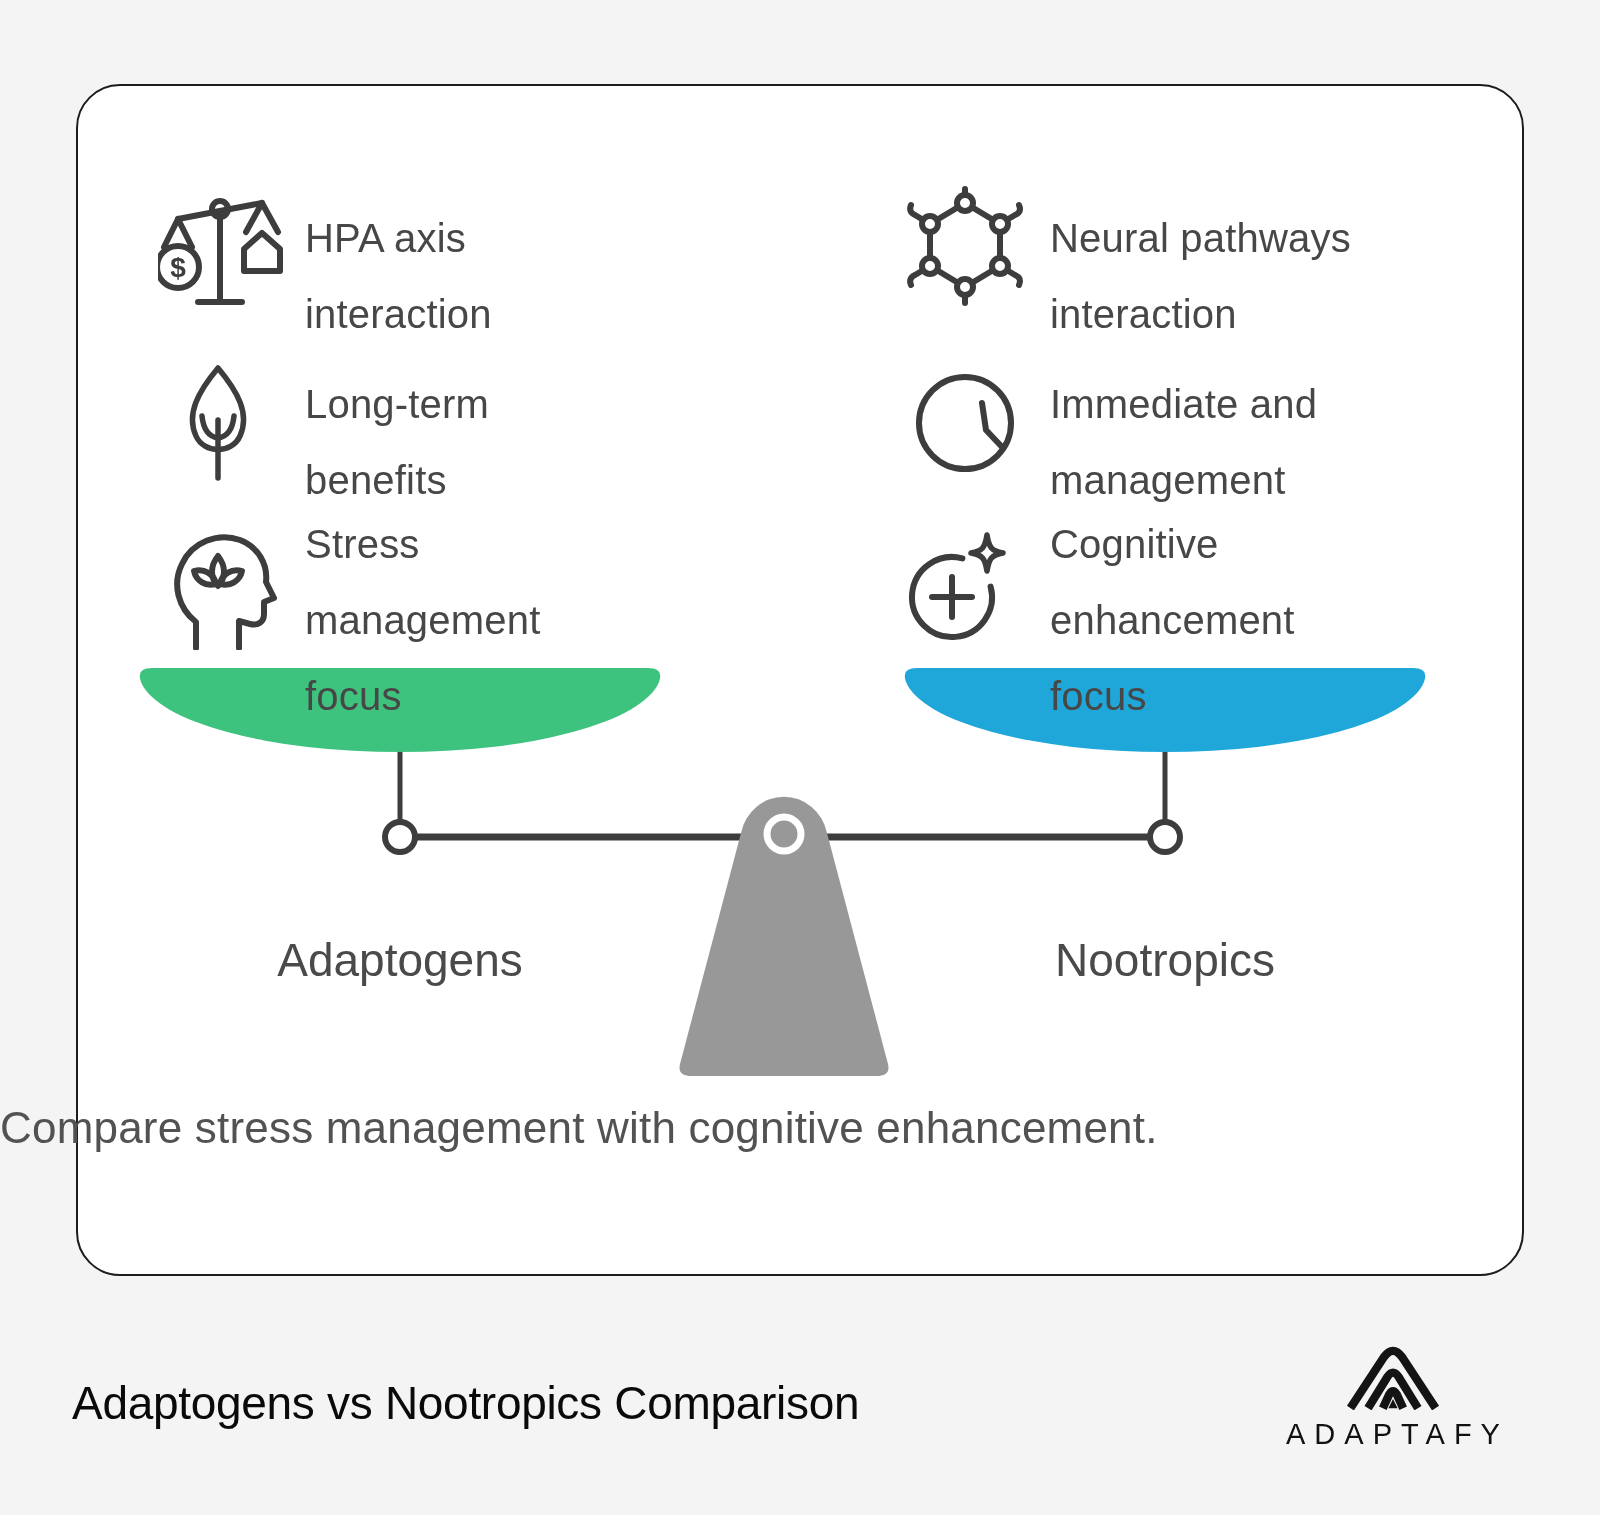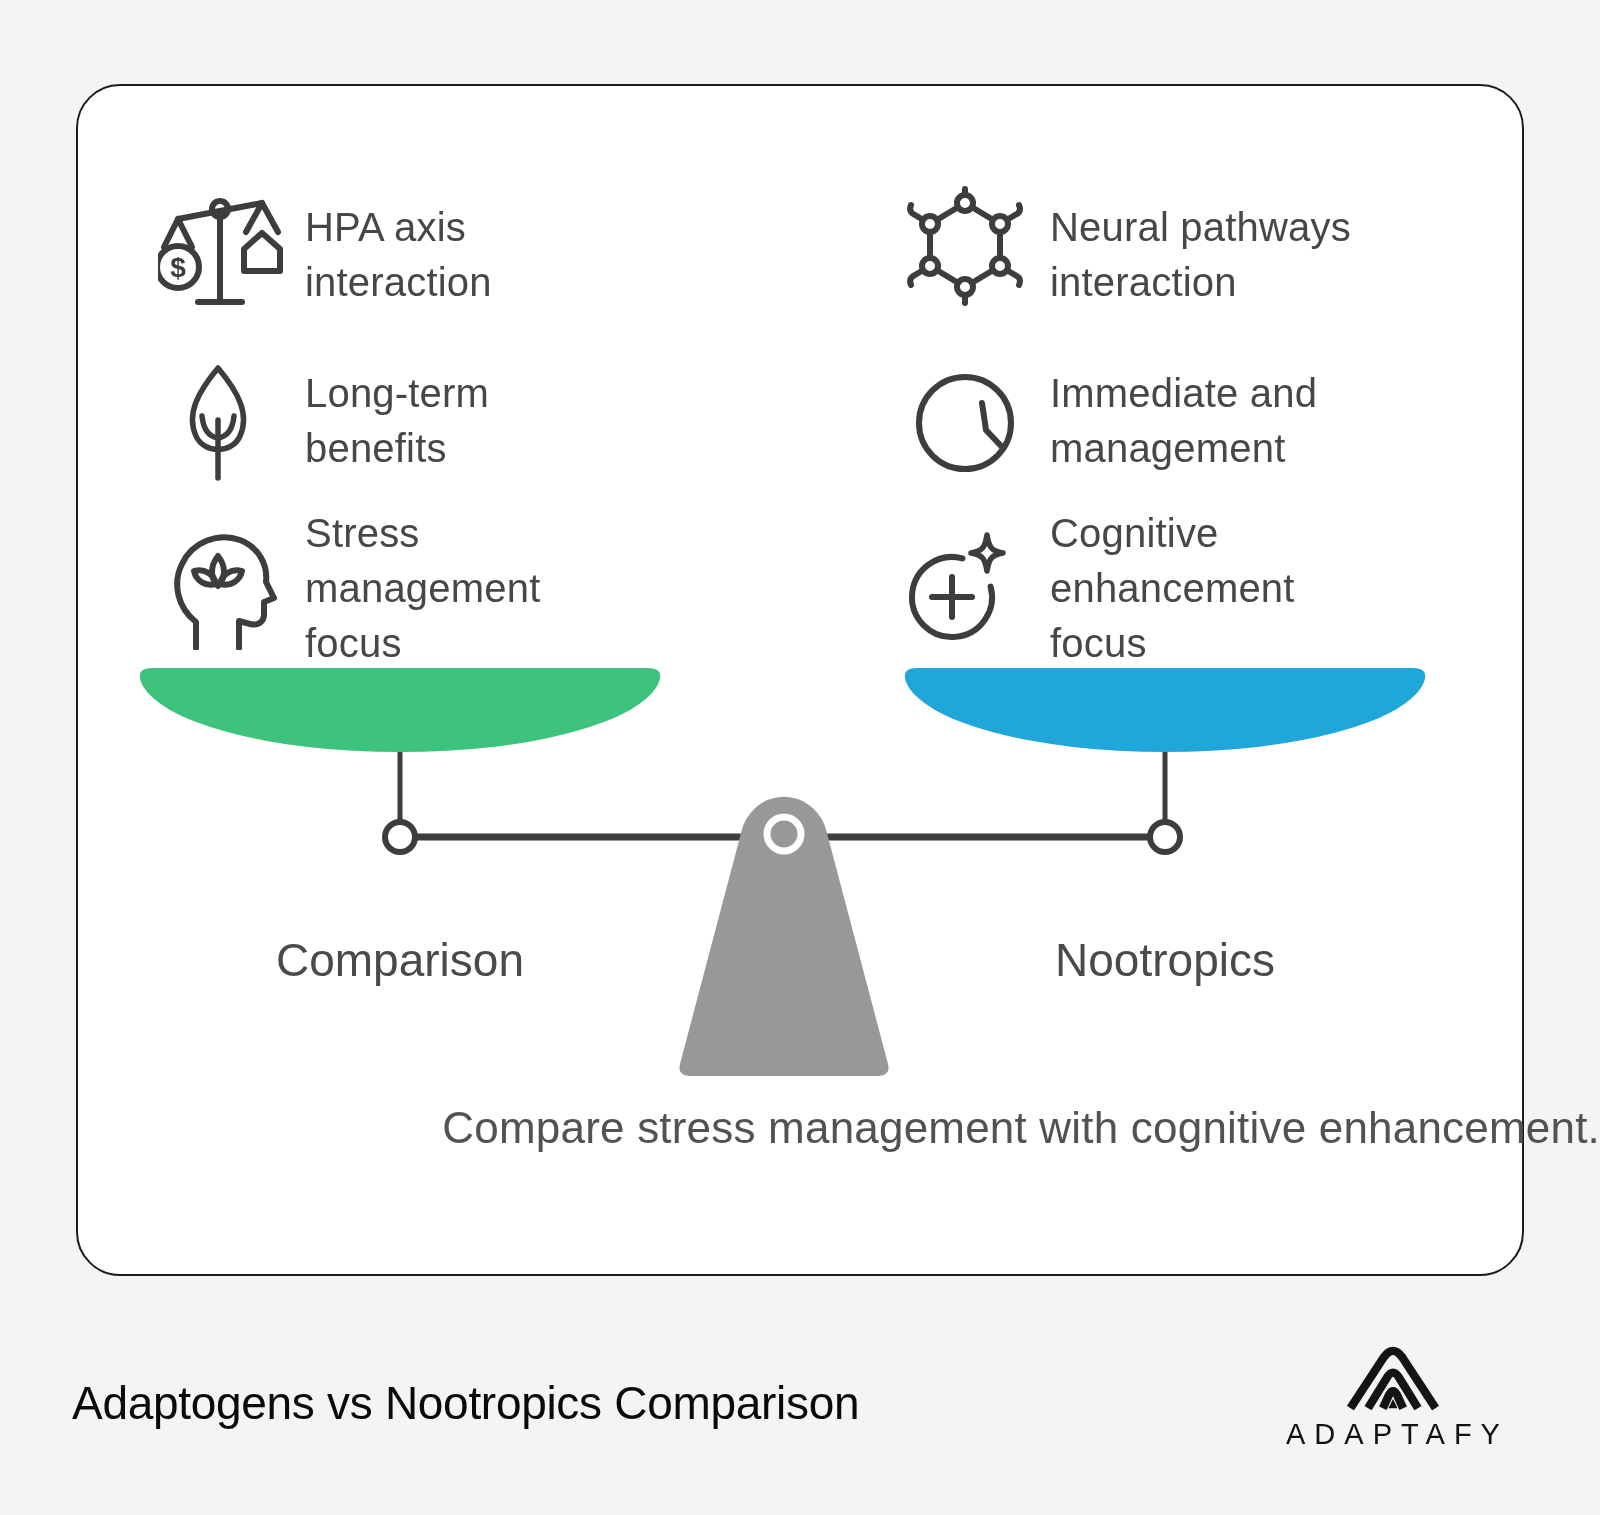--- a/index.html
+++ b/index.html
@@ -8,29 +8,29 @@
     font-family:"Liberation Sans", sans-serif;overflow:hidden;
   }
   .card{
     position:absolute;left:76px;top:84px;width:1448px;height:1192px;
     background:#ffffff;border:2px solid #1c1c1c;border-radius:44px;
     box-sizing:border-box;
   }
   .scale-svg{position:absolute;left:0;top:0;width:1600px;height:1515px;pointer-events:none;}
   .feature-icon{position:absolute;}
   .feature-text{
-    position:absolute;font-size:40px;line-height:55px;color:#474747;
+    position:absolute;font-size:40px;line-height:76px;color:#474747;
     white-space:pre-line;letter-spacing:0.2px;
   }
   .pan-label{
     position:absolute;transform:translateX(-50%);
     font-size:46px;color:#4a4a4a;white-space:nowrap;
   }
   .caption{
-    position:absolute;left:0;top:1103px;width:1600px;text-align:right;
+    position:absolute;left:0;top:1103px;width:1600px;text-align:left;
     font-size:44px;color:#525252;letter-spacing:0.2px;
   }
   .footer-title{
     position:absolute;left:72px;top:1376px;font-size:46px;font-weight:400;
     color:#0a0a0a;letter-spacing:-0.3px;
   }
   .logo-wrap{position:absolute;left:1268px;top:1336px;width:250px;text-align:center;}
   .logo-mark{display:block;margin:0 auto;}
   .logo-text{
     margin-top:8px;font-size:29px;font-weight:400;color:#111111;
@@ -123,21 +123,21 @@
   <svg class="feature-icon" style="left:905px;top:527px" width="112" height="116" viewBox="0 0 112 116" fill="none" stroke="#3d3d3d" stroke-width="6" stroke-linecap="round" stroke-linejoin="round">
     <path d="M 85.6 59.6 A 40 40 0 1 1 57.4 31.4"></path>
     <line x1="27" y1="70" x2="67" y2="70"></line>
     <line x1="47" y1="50" x2="47" y2="90"></line>
     <path d="M82 8 C 84 20 86 24 98 26 C 86 28 84 32 82 44 C 80 32 78 28 66 26 C 78 24 80 20 82 8 Z" stroke-width="5.5"></path>
   </svg>
   <div class="feature-text" style="left:1050px;top:506px">Cognitive
 enhancement
 focus</div>
 
-  <div class="pan-label" style="left:400px;top:933px">Comparison</div>
+  <div class="pan-label" style="left:400px;top:933px">Adaptogens</div>
   <div class="pan-label" style="left:1165px;top:933px">Nootropics</div>
 
   <div class="caption">Compare stress management with cognitive enhancement.</div>
 
   <div class="footer-title">Adaptogens vs Nootropics Comparison</div>
 
   <div class="logo-wrap">
     <svg class="logo-mark" width="104" height="74" viewBox="0 0 104 80" fill="none" stroke="#141414" stroke-width="9">
       <path d="M6 78 L42 23 Q52 9 62 23 L98 78"></path>
       <path d="M25 78 L46 44 Q52 35 58 44 L79 78"></path>

